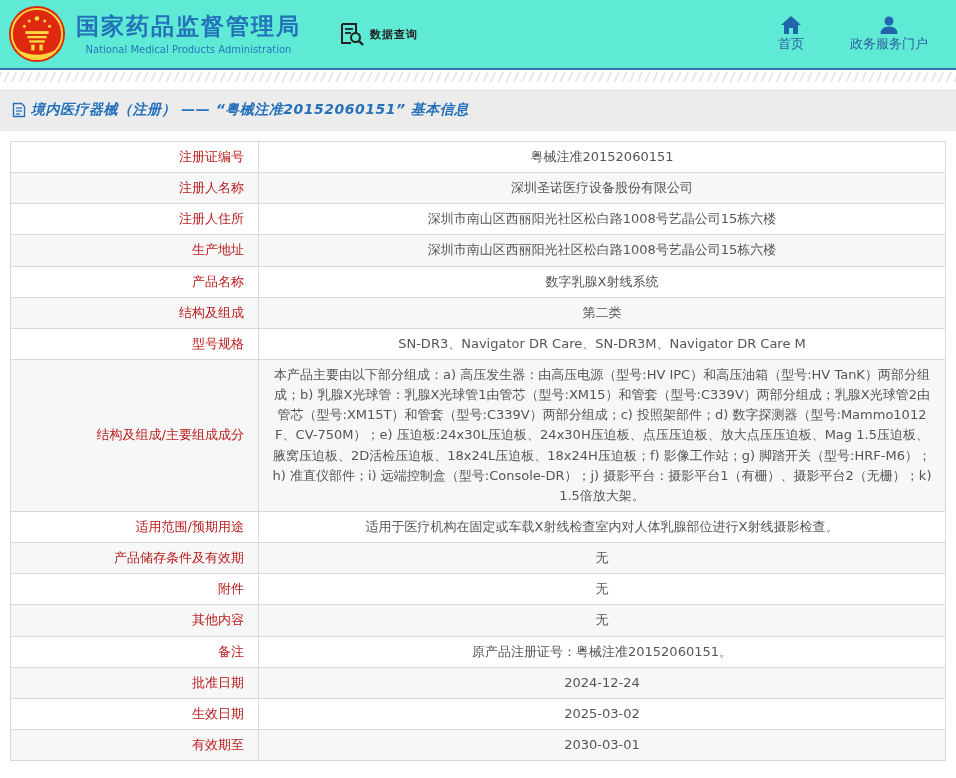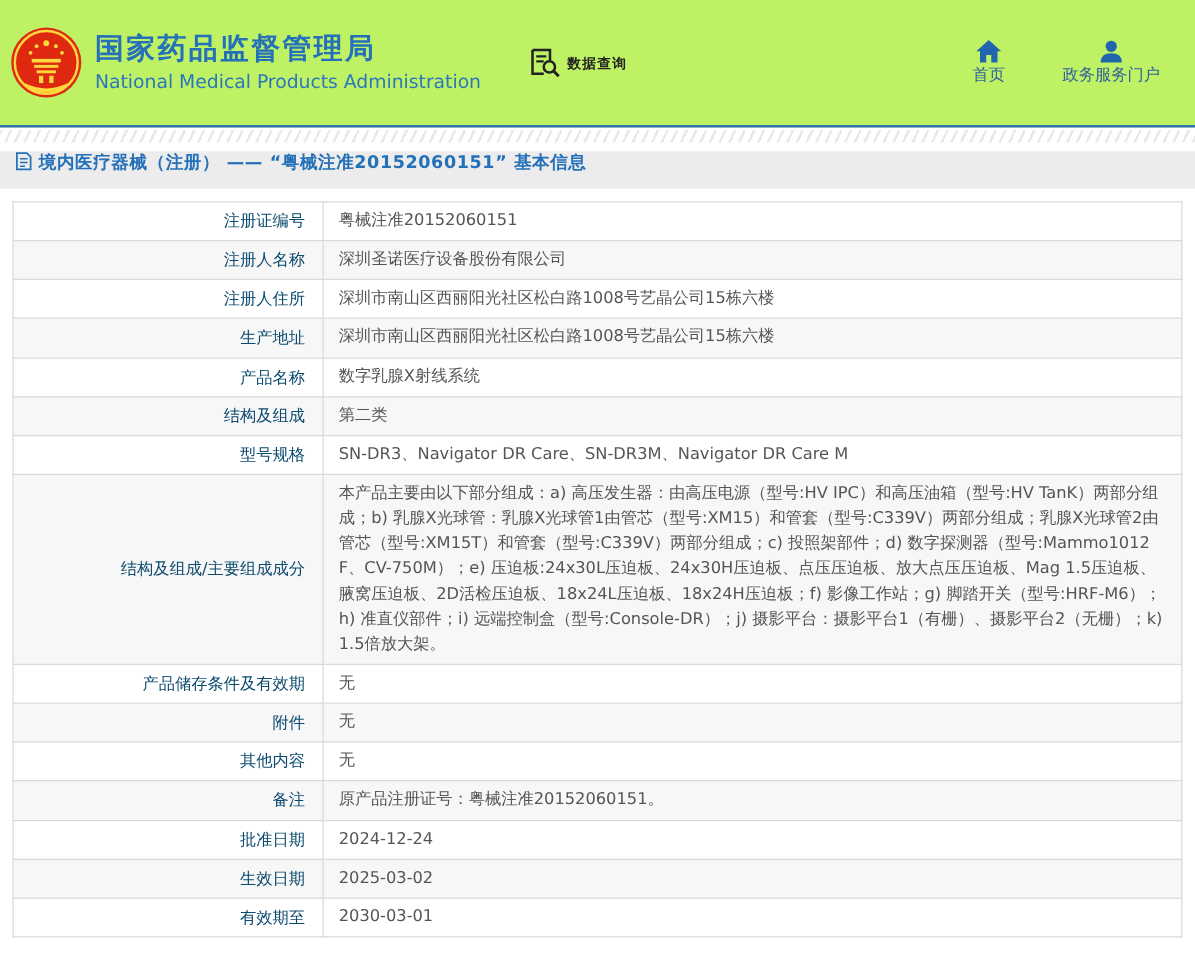--- a/index.html
+++ b/index.html
@@ -1,53 +1,53 @@
 <!DOCTYPE html>
 <html><head>
 <meta charset="utf-8">
 <style>
   * { box-sizing: border-box; margin: 0; padding: 0; }
   html,body { width: 956px; height: 778px; background:#fff; overflow:hidden;
     font-family: "DejaVu Sans", "Liberation Sans", sans-serif; }
 
   
-  .site-header { height: 102px; display:flex; align-items:center;
-    padding: 0 28px 0 8px; border-bottom: 2px solid #3173b4; background:#bef264; }
+  .site-header { height: 70px; display:flex; align-items:center;
+    padding: 0 28px 0 8px; border-bottom: 2px solid #3173b4; background:#5eead4;text-align:center; }
   .logo-group { display:flex; align-items:center; }
   .emblem { width:58px; height:58px; flex:0 0 58px; }
   .org-names { margin-left:10px; }
   .org-zh { color:#2470b9; font-size:23px; font-weight:bold; letter-spacing:2px; line-height:1.2; }
-  .org-en { color:#2b77bb; font-size:15px; margin-top:3px; }
+  .org-en { color:#2b77bb; font-size:10px; margin-top:3px; }
   .section-title { display:flex; align-items:center; margin-left:38px; color:#222;
     font-size:11px; font-weight:bold; letter-spacing:1px; }
   .section-title svg { margin-right:5px; }
   .header-nav { margin-left:auto; display:flex; gap:46px; }
   .nav-item { display:flex; flex-direction:column; align-items:center; gap:0;
     text-decoration:none; color:#2f5f9e; font-size:13px; cursor:pointer; }
   .nav-item svg { display:block; }
 
   
   .hatch-band { height:10px; margin-top:2px;
     background: repeating-linear-gradient(115deg,#e9e9e9 0 2px,#ffffff 2px 7px); }
 
   
-  .breadcrumb-bar { margin-top:7px; height:30px; background:#ececec;
-    display:flex; align-items:flex-start; padding:0 12px; }
+  .breadcrumb-bar { margin-top:7px; height:42px; background:#ececec;
+    display:flex; align-items:center; padding:0 12px;font-style:italic; }
   .breadcrumb-bar svg { margin-right:5px; flex:0 0 auto; }
   .breadcrumb-text { color:#2470b9; font-size:14px; font-weight:bold; letter-spacing:0.5px; }
 
   
   .table-wrap { margin:10px 10px 0 10px; }
   table.info { width:100%; border-collapse:collapse; table-layout:fixed;
     border:1px solid #cfcfcf; font-size:13px; }
   table.info tr:nth-child(even) { background:#f7f7f7; }
   table.info th, table.info td { border:1px solid #d9d9d9; vertical-align:middle; }
-  table.info th { width:248px; text-align:right; font-weight:normal; color:#0c4a6e;
+  table.info th { width:248px; text-align:right; font-weight:normal; color:#b91c1c;
     padding:5px 14px 5px 6px; white-space:nowrap; }
-  table.info td { color:#555; padding:5px 12px; line-height:1.55; text-align:left;
+  table.info td { color:#555; padding:5px 12px; line-height:1.55; text-align:center;
     word-break:break-all; }
 </style>
 </head>
 <body>
 
 <header class="site-header">
   <div class="logo-group">
     <svg class="emblem" viewBox="0 0 60 60">
       <circle cx="30" cy="30" r="29" fill="#de2910"></circle>
       <circle cx="30" cy="30" r="26" fill="none" stroke="#ffd83d" stroke-width="2"></circle>
@@ -138,20 +138,24 @@
         </tr>
         <tr>
           <th>型号规格</th>
           <td>SN-DR3、Navigator DR Care、SN-DR3M、Navigator DR Care M</td>
         </tr>
         <tr>
           <th>结构及组成/主要组成成分</th>
           <td>本产品主要由以下部分组成：a) 高压发生器：由高压电源（型号:HV IPC）和高压油箱（型号:HV TanK）两部分组成；b) 乳腺X光球管：乳腺X光球管1由管芯（型号:XM15）和管套（型号:C339V）两部分组成；乳腺X光球管2由管芯（型号:XM15T）和管套（型号:C339V）两部分组成；c) 投照架部件；d) 数字探测器（型号:Mammo1012F、CV-750M）；e) 压迫板:24x30L压迫板、24x30H压迫板、点压压迫板、放大点压压迫板、Mag 1.5压迫板、腋窝压迫板、2D活检压迫板、18x24L压迫板、18x24H压迫板；f) 影像工作站；g) 脚踏开关（型号:HRF-M6）；h) 准直仪部件；i) 远端控制盒（型号:Console-DR）；j) 摄影平台：摄影平台1（有栅）、摄影平台2（无栅）；k) 1.5倍放大架。</td>
         </tr>
         <tr>
+          <th>适用范围/预期用途</th>
+          <td>适用于医疗机构在固定或车载X射线检查室内对人体乳腺部位进行X射线摄影检查。</td>
+        </tr>
+        <tr>
           <th>产品储存条件及有效期</th>
           <td>无</td>
         </tr>
         <tr>
           <th>附件</th>
           <td>无</td>
         </tr>
         <tr>
           <th>其他内容</th>
           <td>无</td>

